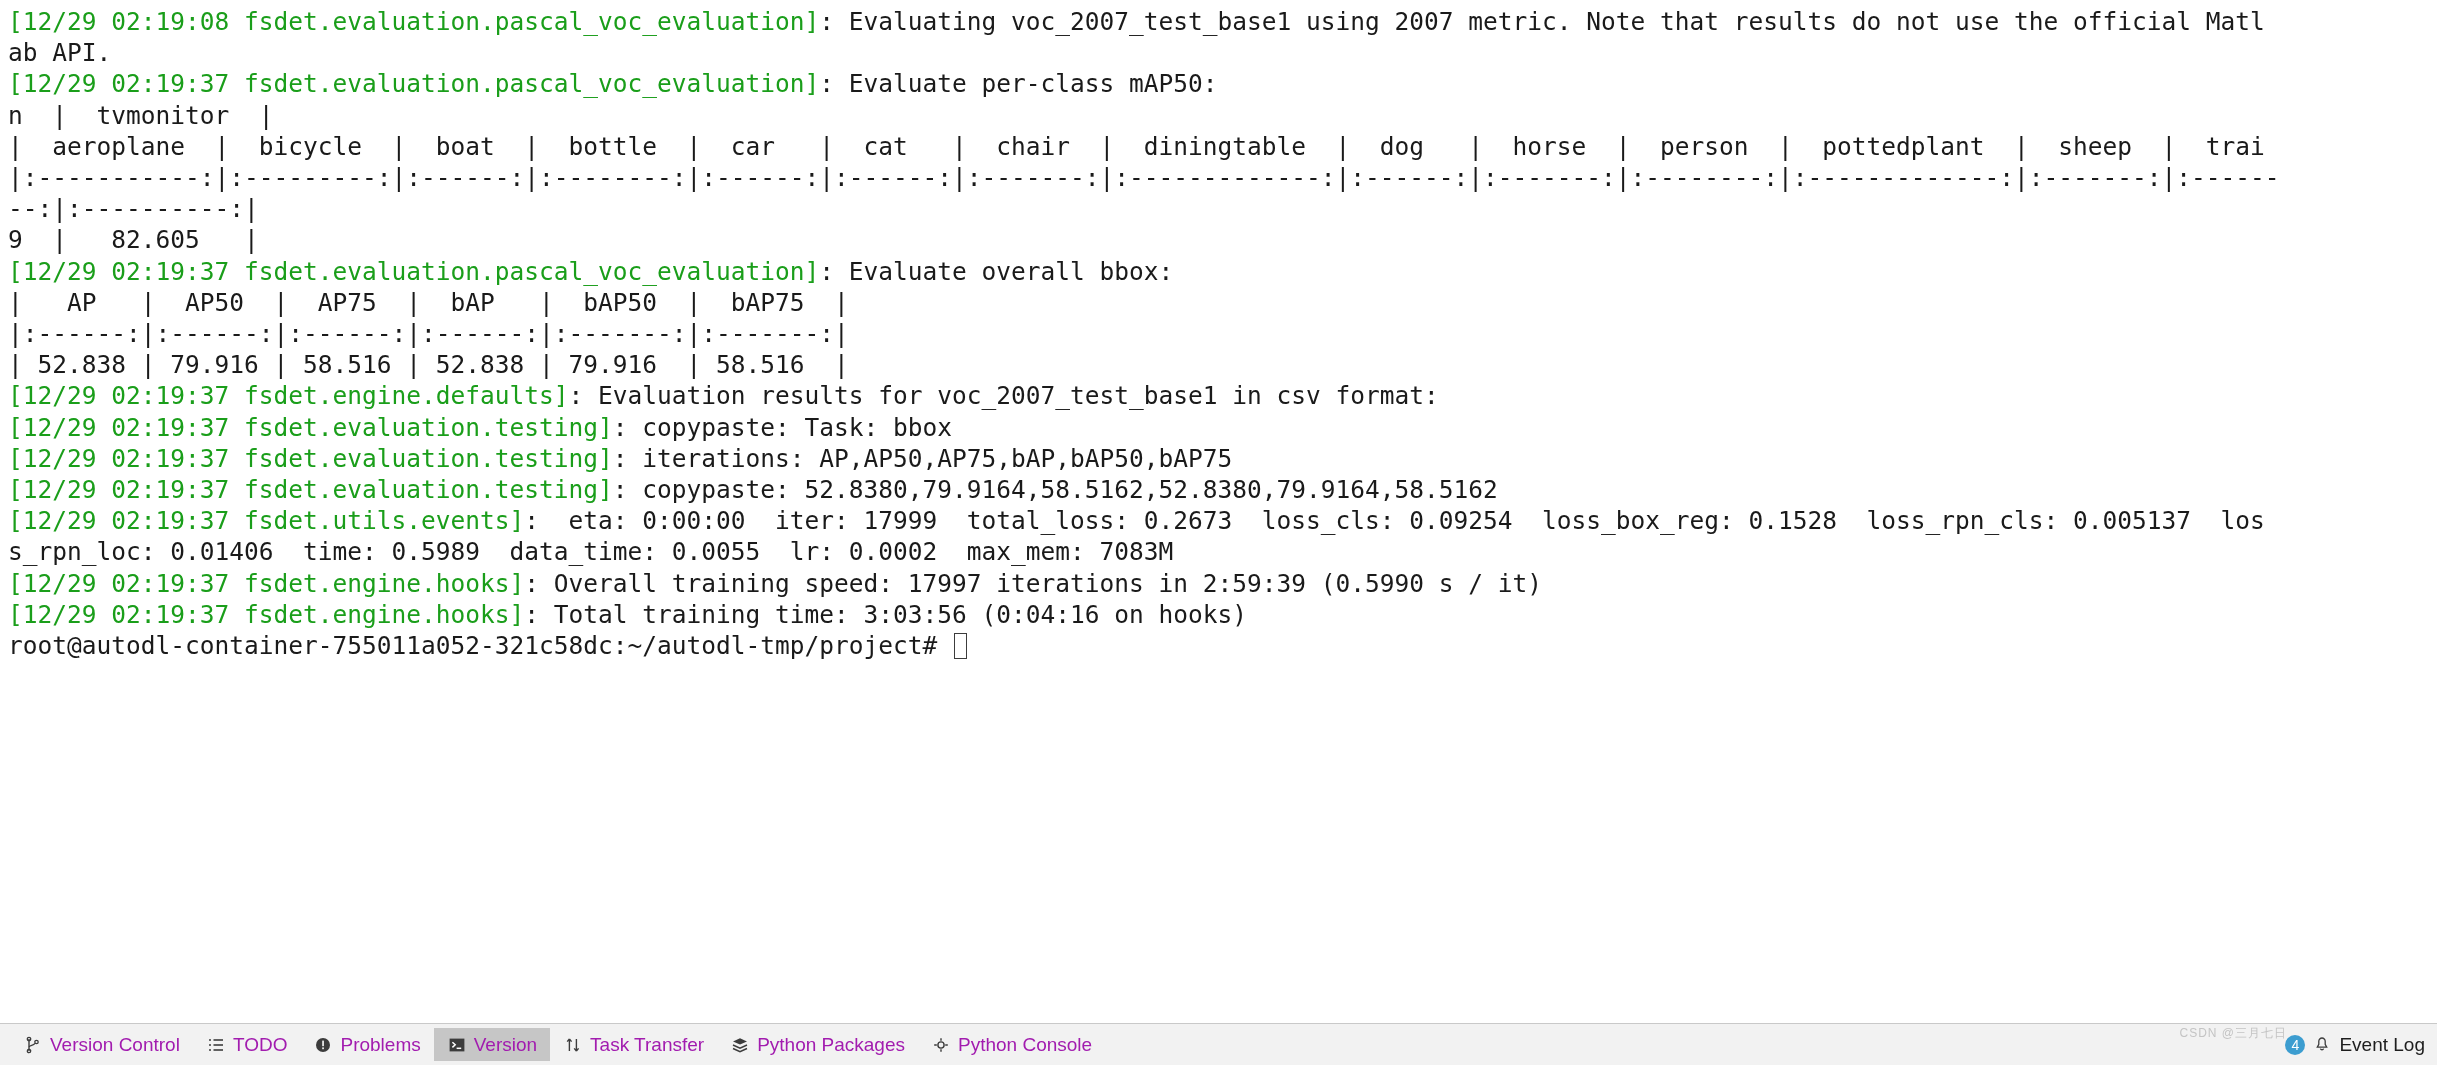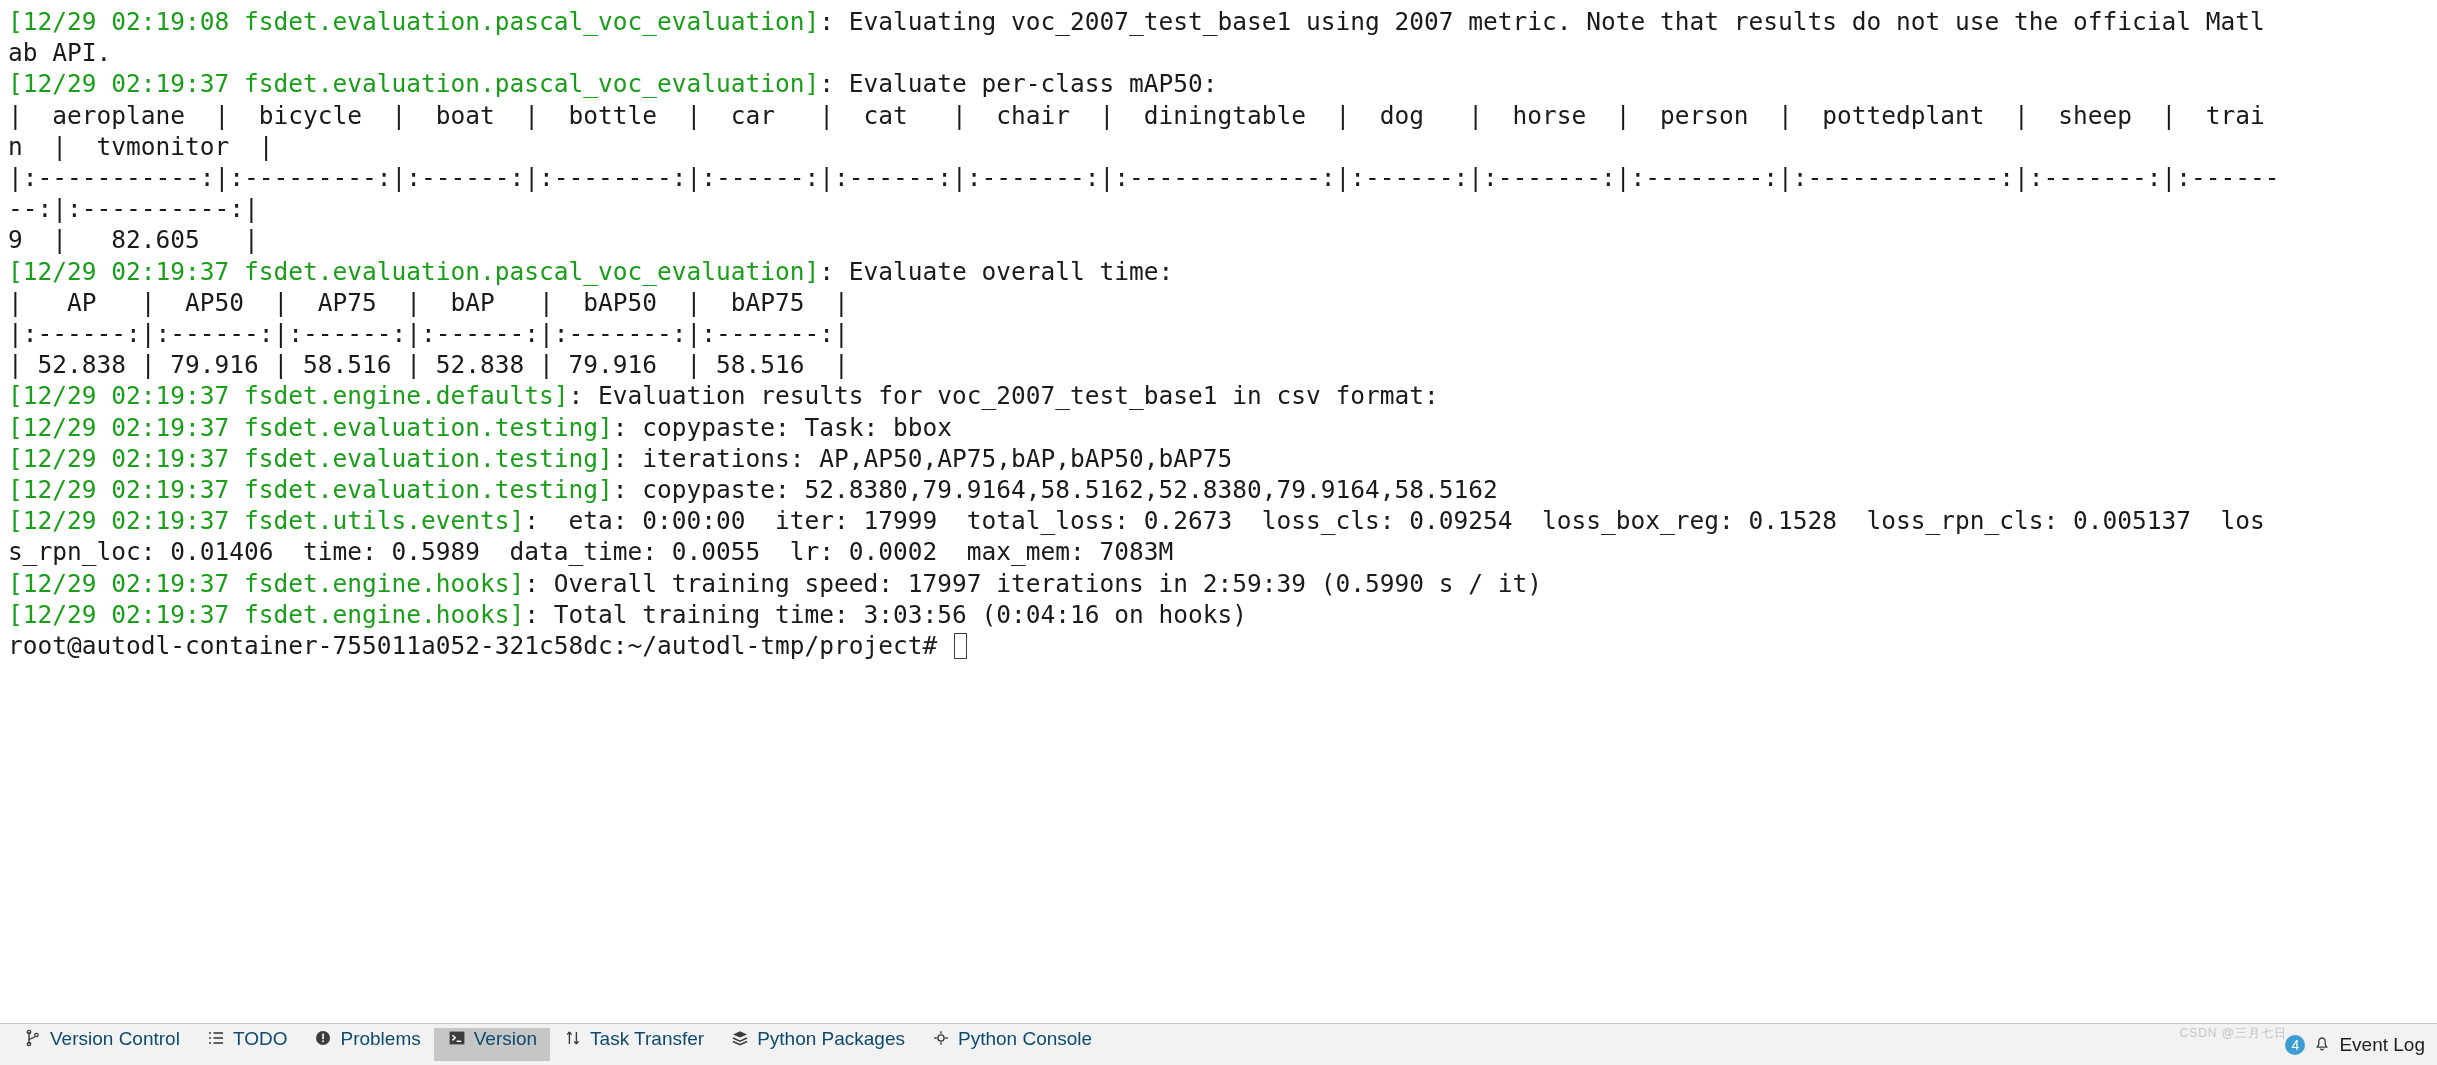--- a/index.html
+++ b/index.html
@@ -68,26 +68,27 @@
     background: #f2f2f2;
     border-top: 1px solid #c9c9c9;
     display: flex;
     align-items: center;
     padding-left: 10px;
     position: relative;
   }
 
   .tool-btn {
     display: flex;
+    align-items: center;
     gap: 7px;
     height: 33px;
     padding: 0 13px;
     font-family: "Liberation Sans", sans-serif;
     font-size: 19px;
-    color: #0c4a6e;
+    color: #a21caf;
     background: transparent;
     border: none;
     cursor: default;
     white-space: nowrap;
   }
   .tool-btn.active {
     background: #c6c6c6;
   }
   .tool-ico {
     display: inline-flex;
@@ -138,26 +139,26 @@
 </head>
 <body>
 
 <div id="app">
 
   <div id="terminal">
     <div id="term-lines">
         <div class="line"><span class="tok-green">[12/29 02:19:08 fsdet.evaluation.pascal_voc_evaluation]</span><span class="tok-plain">: Evaluating voc_2007_test_base1 using 2007 metric. Note that results do not use the official Matl</span></div>
         <div class="line"><span class="tok-plain">ab API.</span></div>
         <div class="line"><span class="tok-green">[12/29 02:19:37 fsdet.evaluation.pascal_voc_evaluation]</span><span class="tok-plain">: Evaluate per-class mAP50:</span></div>
+        <div class="line"><span class="tok-plain">n  |  tvmonitor  |</span></div>
         <div class="line"><span class="tok-plain">|  aeroplane  |  bicycle  |  boat  |  bottle  |  car   |  cat   |  chair  |  diningtable  |  dog   |  horse  |  person  |  pottedplant  |  sheep  |  trai</span></div>
-        <div class="line"><span class="tok-plain">n  |  tvmonitor  |</span></div>
         <div class="line"><span class="tok-plain">|:-----------:|:---------:|:------:|:--------:|:------:|:------:|:-------:|:-------------:|:------:|:-------:|:--------:|:-------------:|:-------:|:------</span></div>
         <div class="line"><span class="tok-plain">--:|:----------:|</span></div>
         <div class="line"><span class="tok-plain">9  |   82.605   |</span></div>
-        <div class="line"><span class="tok-green">[12/29 02:19:37 fsdet.evaluation.pascal_voc_evaluation]</span><span class="tok-plain">: Evaluate overall time:</span></div>
+        <div class="line"><span class="tok-green">[12/29 02:19:37 fsdet.evaluation.pascal_voc_evaluation]</span><span class="tok-plain">: Evaluate overall bbox:</span></div>
         <div class="line"><span class="tok-plain">|   AP   |  AP50  |  AP75  |  bAP   |  bAP50  |  bAP75  |</span></div>
         <div class="line"><span class="tok-plain">|:------:|:------:|:------:|:------:|:-------:|:-------:|</span></div>
         <div class="line"><span class="tok-plain">| 52.838 | 79.916 | 58.516 | 52.838 | 79.916  | 58.516  |</span></div>
         <div class="line"><span class="tok-green">[12/29 02:19:37 fsdet.engine.defaults]</span><span class="tok-plain">: Evaluation results for voc_2007_test_base1 in csv format:</span></div>
         <div class="line"><span class="tok-green">[12/29 02:19:37 fsdet.evaluation.testing]</span><span class="tok-plain">: copypaste: Task: bbox</span></div>
         <div class="line"><span class="tok-green">[12/29 02:19:37 fsdet.evaluation.testing]</span><span class="tok-plain">: iterations: AP,AP50,AP75,bAP,bAP50,bAP75</span></div>
         <div class="line"><span class="tok-green">[12/29 02:19:37 fsdet.evaluation.testing]</span><span class="tok-plain">: copypaste: 52.8380,79.9164,58.5162,52.8380,79.9164,58.5162</span></div>
         <div class="line"><span class="tok-green">[12/29 02:19:37 fsdet.utils.events]</span><span class="tok-plain">:  eta: 0:00:00  iter: 17999  total_loss: 0.2673  loss_cls: 0.09254  loss_box_reg: 0.1528  loss_rpn_cls: 0.005137  los</span></div>
         <div class="line"><span class="tok-plain">s_rpn_loc: 0.01406  time: 0.5989  data_time: 0.0055  lr: 0.0002  max_mem: 7083M</span></div>
         <div class="line"><span class="tok-green">[12/29 02:19:37 fsdet.engine.hooks]</span><span class="tok-plain">: Overall training speed: 17997 iterations in 2:59:39 (0.5990 s / it)</span></div>

